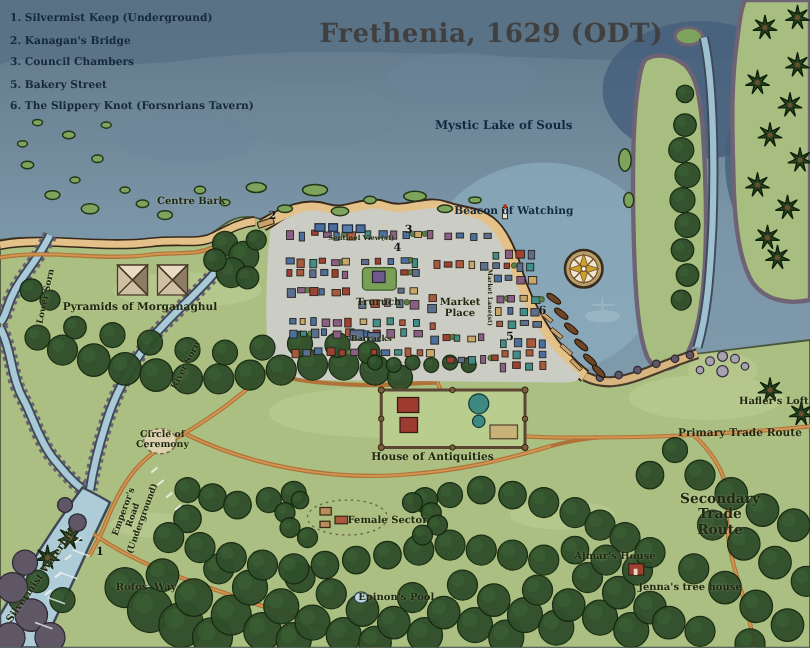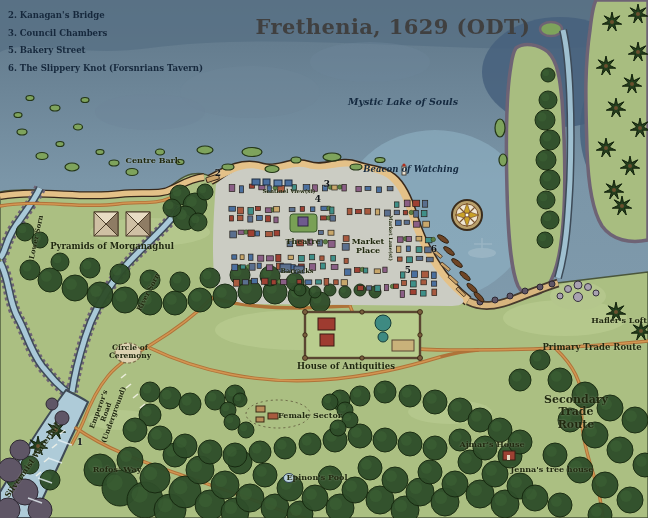--- a/index.html
+++ b/index.html
@@ -5,21 +5,21 @@
   html,body{margin:0;padding:0;background:#222;}
   .map{position:relative;width:648px;height:518px;overflow:hidden;
        font-family:"DejaVu Serif","Liberation Serif",serif;background:#7f9aac;}
   svg{position:absolute;left:0;top:0;}
   .title{position:absolute;left:393px;top:26px;transform:translate(-50%,-50%);
          font-size:21px;font-weight:700;color:#404040;letter-spacing:.4px;white-space:nowrap;}
   .legend{position:absolute;left:8px;top:10px;color:#16283c;font-size:8.5px;font-weight:700;}
   .legend div{margin-bottom:7.5px;white-space:nowrap;}
   .lbl{position:absolute;transform:translate(-50%,-50%);font-weight:700;color:#20290f;
        white-space:nowrap;text-shadow:0 0 2px rgba(236,236,214,.45);}
-  .water{color:#14293f;text-shadow:none;font-style:italic;}
+  .water{color:#14293f;text-shadow:none;}
   .wrap{white-space:normal;text-align:center;line-height:1.12;}
   .marker{position:absolute;transform:translate(-50%,-50%);font-weight:700;font-size:9px;
           color:#101418;text-shadow:0 0 2px rgba(240,240,230,.6);}
 </style>
 </head>
 <body>
 
 <div class="map">
 
 <svg width="648" height="518" viewBox="0 0 648 518">
@@ -729,31 +729,32 @@
         <line x1="58" y1="440" x2="72" y2="445" stroke="#e8f2f6" stroke-width="1.4" opacity="0.8"></line>
         <line x1="48" y1="458" x2="62" y2="463" stroke="#e8f2f6" stroke-width="1.4" opacity="0.8"></line>
         <line x1="38" y1="478" x2="52" y2="483" stroke="#e8f2f6" stroke-width="1.4" opacity="0.8"></line>
         <line x1="28" y1="498" x2="42" y2="503" stroke="#e8f2f6" stroke-width="1.4" opacity="0.8"></line>
       </g>
 </svg>
 
 <div class="title">Frethenia, 1629 (ODT)</div>
 
 <div class="legend">
+  <div>1. Silvermist Keep (Underground)</div>
   <div>2. Kanagan's Bridge</div>
   <div>3. Council Chambers</div>
   <div>5. Bakery Street</div>
   <div>6. The Slippery Knot (Forsnrians Tavern)</div>
 </div>
 
 <div class="lbl water" style="left:403px;top:101px;font-size:9.5px;">Mystic Lake of Souls</div>
 <div class="lbl water" style="left:411px;top:169px;font-size:8.5px;">Beacon of Watching</div>
 <div class="lbl" style="left:153px;top:160px;font-size:8px;">Centre Bark</div>
 <div class="lbl" style="left:289px;top:191px;font-size:5.5px;">Sentinel View(st)</div>
-<div class="lbl" style="left:303px;top:241px;font-size:8px;">Theatre</div>
+<div class="lbl" style="left:303px;top:241px;font-size:8px;">Truruch</div>
 <div class="lbl wrap" style="left:368px;top:246px;font-size:8px;width:38px;">Market Place</div>
 <div class="lbl" style="left:297px;top:271px;font-size:6.5px;">Barracks</div>
 <div class="lbl" style="left:391px;top:238px;font-size:5px;transform:translate(-50%,-50%) rotate(90deg);">Market Lane(st)</div>
 <div class="lbl" style="left:112px;top:246px;font-size:8.5px;">Pyramids of Morganaghul</div>
 <div class="lbl" style="left:36px;top:237px;font-size:7px;transform:translate(-50%,-50%) rotate(-78deg);">Lower Sorn</div>
 <div class="lbl" style="left:148px;top:292px;font-size:7px;transform:translate(-50%,-50%) rotate(-62deg);">River Sorn</div>
 <div class="lbl" style="left:573px;top:320px;font-size:8px;margin-left:46px;">Hafler's Loft</div>
 <div class="lbl" style="left:592px;top:347px;font-size:8.5px;">Primary Trade Route</div>
 <div class="lbl wrap" style="left:130px;top:352px;font-size:7.5px;width:44px;">Circle of Ceremony</div>
 <div class="lbl" style="left:346px;top:366px;font-size:8.5px;">House of Antiquities</div>

